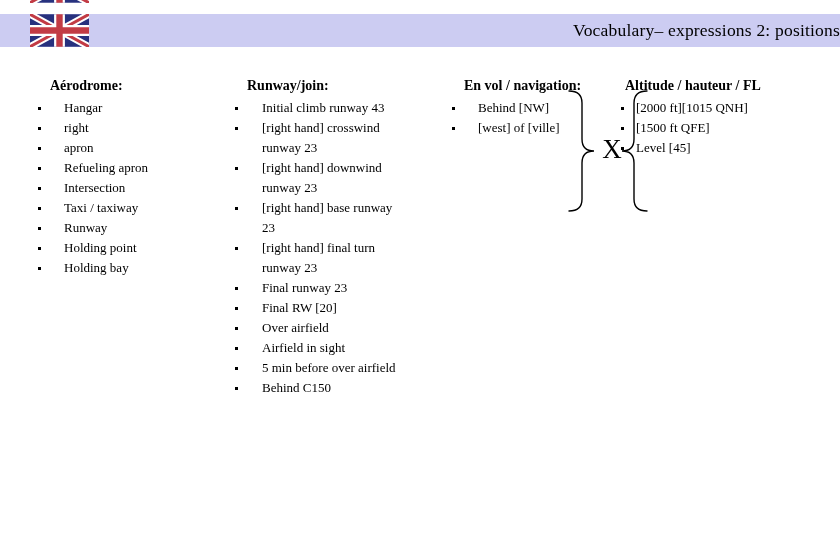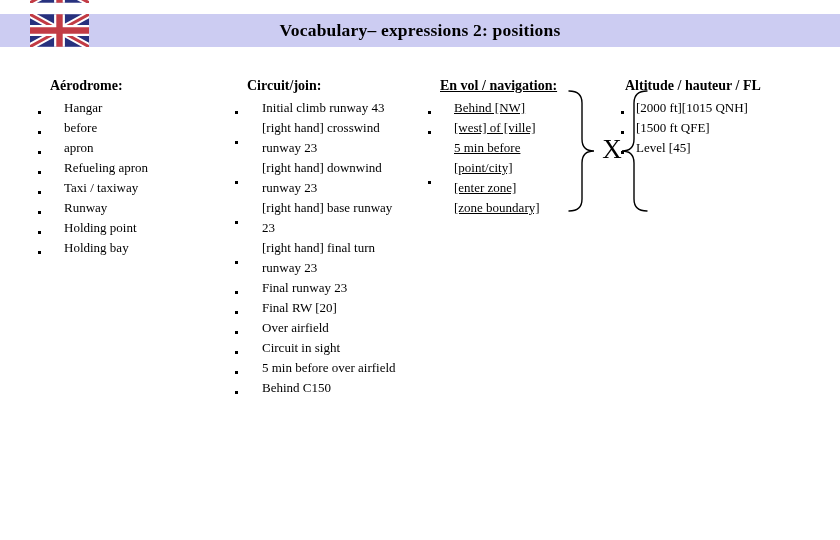--- a/index.html
+++ b/index.html
@@ -24,44 +24,44 @@
   .titlebar {
     position: absolute; left: 0; top: 14px; width: 840px; height: 33px;
     background: #CCCCF2;
   }
   .flag {
     position: absolute; left: 30px; top: 0; width: 59px; height: 33px;
   }
   .flag svg { display: block; }
   .title {
     position: absolute; left: 0; top: 0; width: 100%; height: 33px;
-    margin: 0; text-align: center;
-    font-size: 17.5px; font-weight: bold; line-height: 33px;
+    margin: 0; text-align: right;
+    font-size: 17.5px; font-weight: normal; line-height: 33px;
     letter-spacing: 0.2px;
   }
 
   .body { position: absolute; inset: 0; }
 
   .col { position: absolute; top: 76px; }
   .col h2 {
     margin: 0 0 2px 12px; font-size: 14px; font-weight: bold; line-height: 20px;
     white-space: nowrap;
   }
-  .li { display: flex; align-items: center; }
+  .li { display: flex; align-items: flex-start; }
   .blt { flex: 0 0 auto; }
   .blt::before {
     content: ""; display: block; width: 3px; height: 3px;
     background: #000; margin-top: 9px;
   }
   .txt { font-size: 13px; }
   .txt div { line-height: 20px; white-space: nowrap; }
 
   .c1 { left: 38px;  width: 190px; }
   .c2 { left: 235px; width: 185px; }
-  .c3 { left: 428px; width: 160px; text-decoration: underline; }
+  .c3 { left: 452px; width: 160px; }
   .c4 { left: 613px; width: 185px; }
   .c1 .blt { width: 26px; }
   .c2 .blt { width: 27px; }
   .c3 .blt { width: 26px; }
   .c4 .blt { width: 15px; padding-left: 8px; }
 
   .brace { position: absolute; top: 89px; width: 30px; height: 124px; }
   .brace-l { left: 566px; }
   .brace-r { left: 620px; }
   .brace svg { display: block; }
@@ -106,38 +106,44 @@
       <div>
           <div class="li">
             <span class="blt"></span>
             <div class="txt">
               <div>Hangar</div>
             </div>
           </div>
           <div class="li">
             <span class="blt"></span>
             <div class="txt">
-              <div>before</div>
+              <div>right</div>
             </div>
           </div>
           <div class="li">
             <span class="blt"></span>
             <div class="txt">
               <div>apron</div>
             </div>
           </div>
           <div class="li">
             <span class="blt"></span>
             <div class="txt">
               <div>Refueling apron</div>
             </div>
           </div>
           <div class="li">
             <span class="blt"></span>
             <div class="txt">
+              <div>Intersection</div>
+            </div>
+          </div>
+          <div class="li">
+            <span class="blt"></span>
+            <div class="txt">
               <div>Taxi / taxiway</div>
             </div>
           </div>
           <div class="li">
             <span class="blt"></span>
             <div class="txt">
               <div>Runway</div>
             </div>
           </div>
           <div class="li">
@@ -149,21 +155,21 @@
           <div class="li">
             <span class="blt"></span>
             <div class="txt">
               <div>Holding bay</div>
             </div>
           </div>
         </div>
     </section>
 
     <section class="col c2">
-      <h2>Circuit/join:</h2>
+      <h2>Runway/join:</h2>
       <div>
           <div class="li">
             <span class="blt"></span>
             <div class="txt">
               <div>Initial climb runway 43</div>
             </div>
           </div>
           <div class="li">
             <span class="blt"></span>
             <div class="txt">
@@ -206,21 +212,21 @@
           </div>
           <div class="li">
             <span class="blt"></span>
             <div class="txt">
               <div>Over airfield</div>
             </div>
           </div>
           <div class="li">
             <span class="blt"></span>
             <div class="txt">
-              <div>Circuit in sight</div>
+              <div>Airfield in sight</div>
             </div>
           </div>
           <div class="li">
             <span class="blt"></span>
             <div class="txt">
               <div>5 min before over airfield</div>
             </div>
           </div>
           <div class="li">
             <span class="blt"></span>
@@ -237,29 +243,20 @@
           <div class="li">
             <span class="blt"></span>
             <div class="txt">
               <div>Behind [NW]</div>
             </div>
           </div>
           <div class="li">
             <span class="blt"></span>
             <div class="txt">
               <div>[west] of [ville]</div>
-            </div>
-          </div>
-          <div class="li">
-            <span class="blt"></span>
-            <div class="txt">
-              <div>5 min before</div>
-              <div>[point/city]</div>
-              <div>[enter zone]</div>
-              <div>[zone boundary]</div>
             </div>
           </div>
         </div>
     </section>
 
     <section class="col c4">
       <h2>Altitude / hauteur / FL</h2>
       <div>
           <div class="li">
             <span class="blt"></span>

